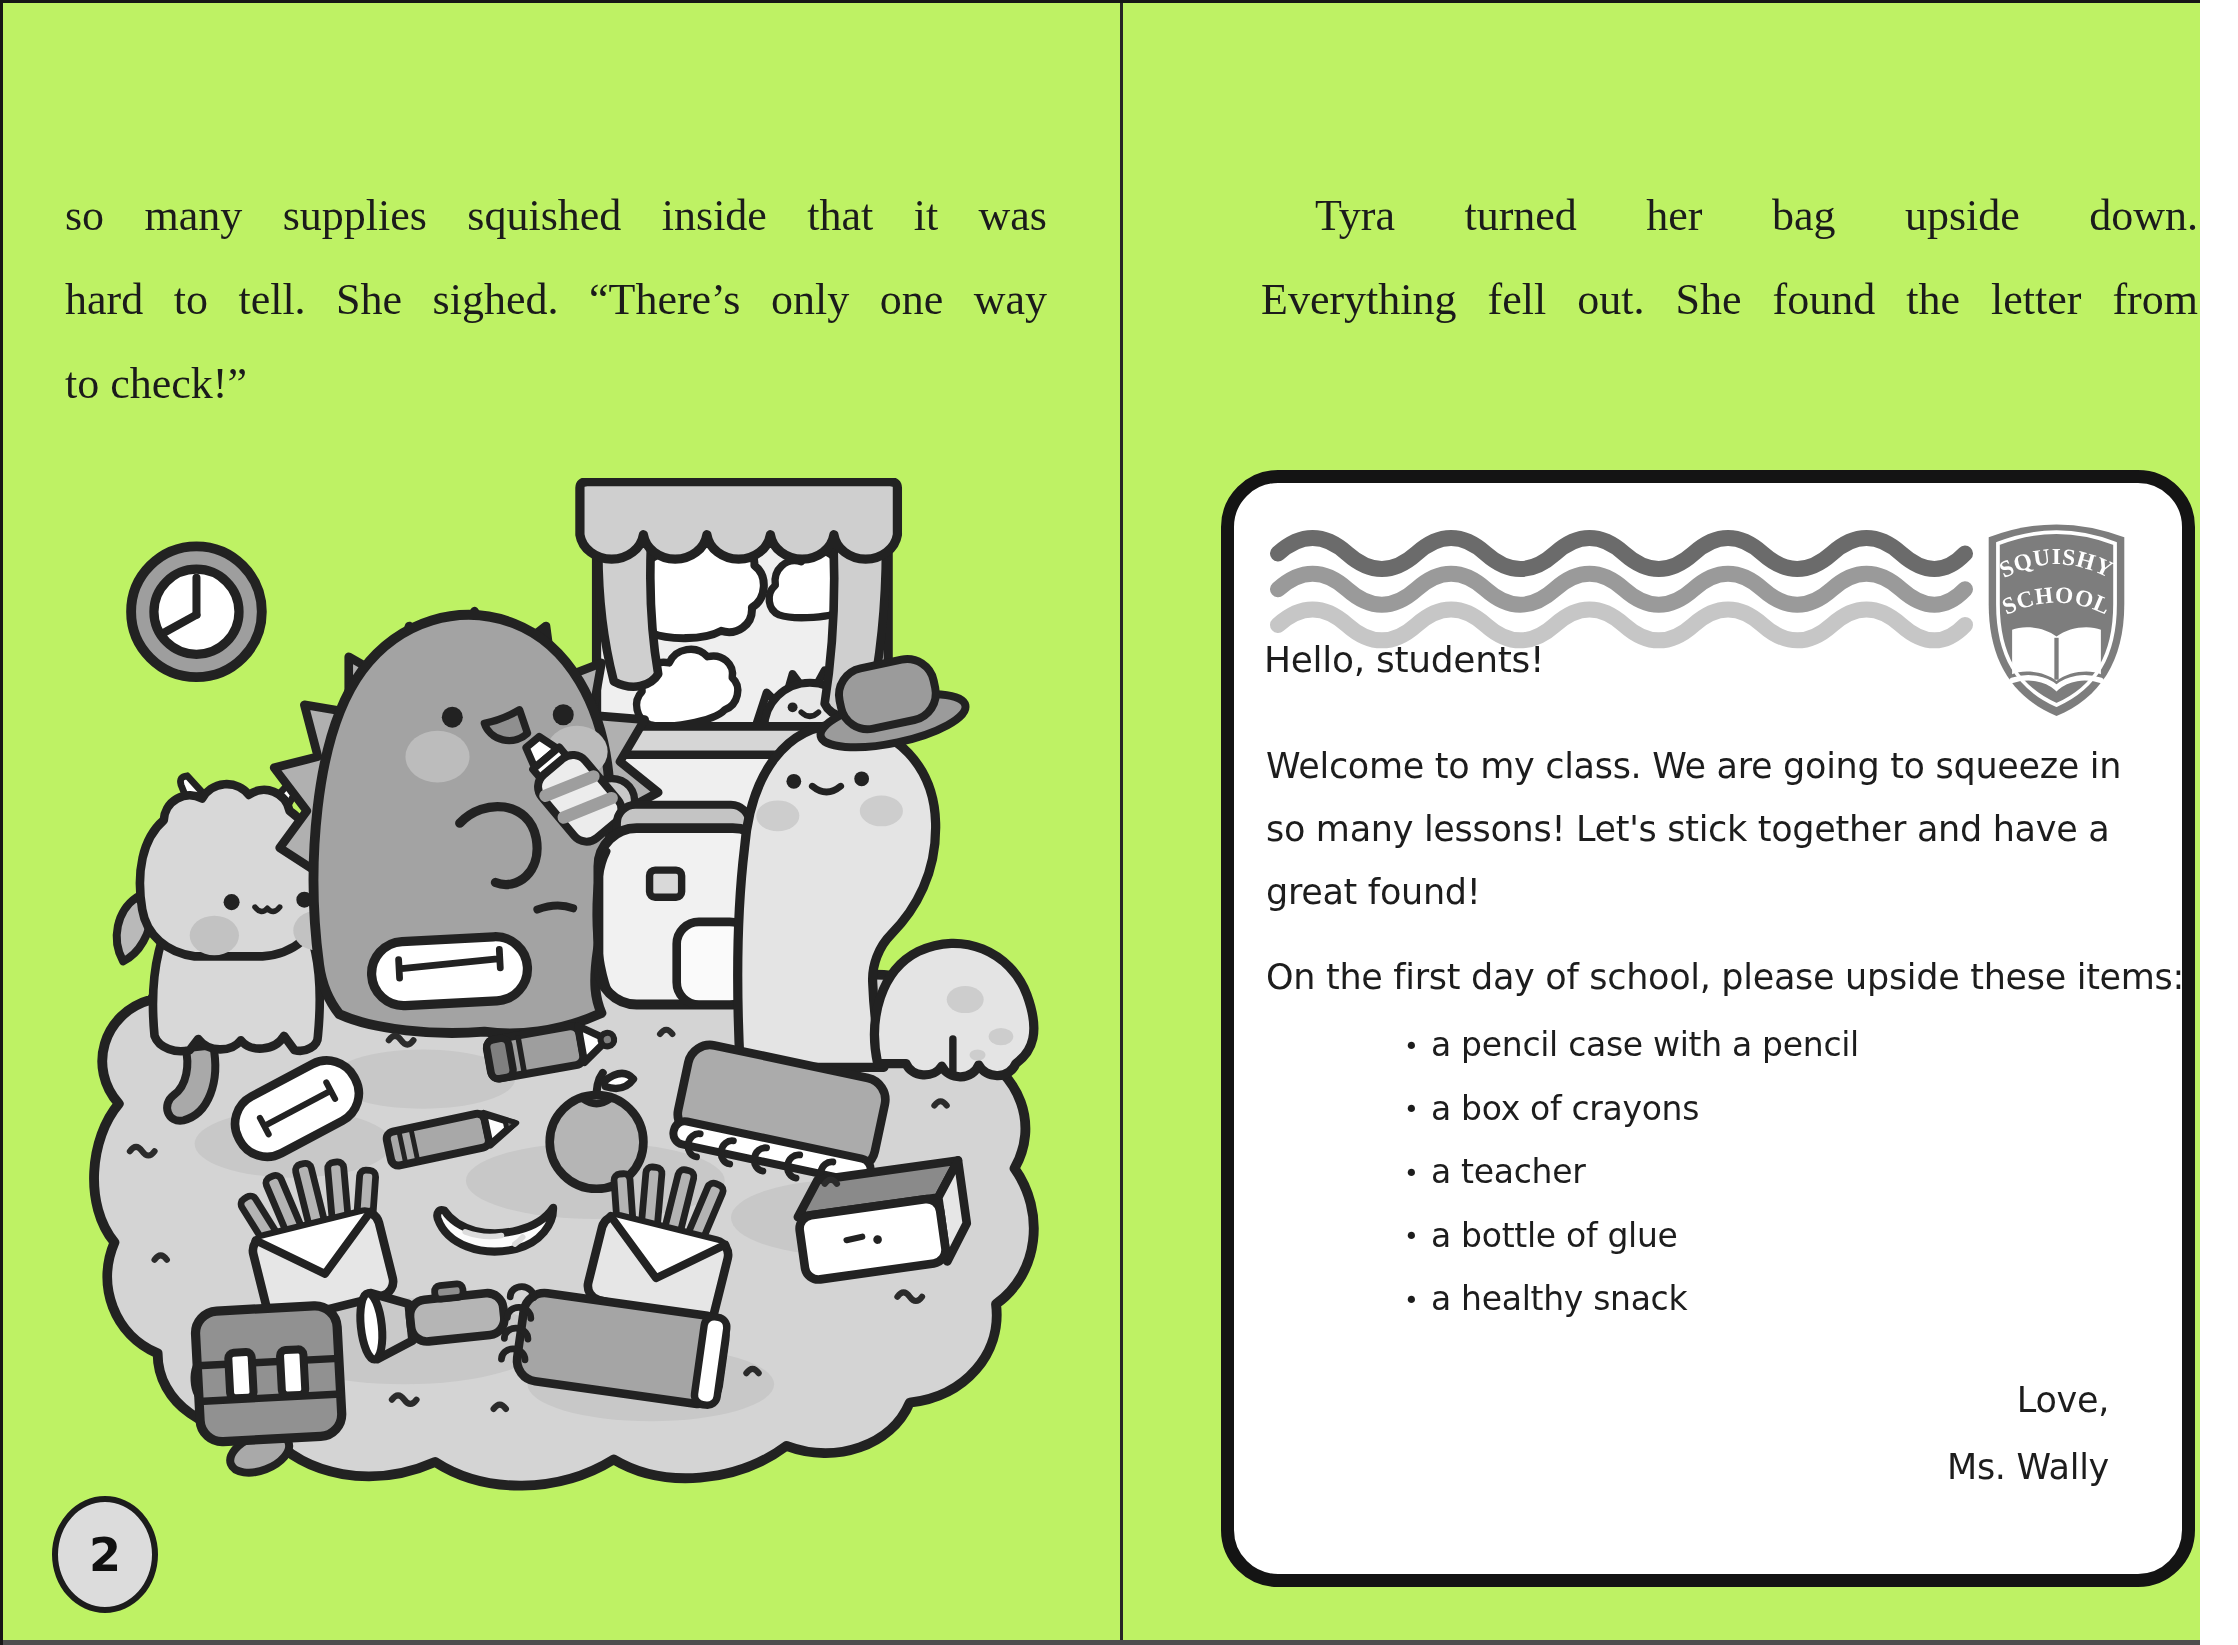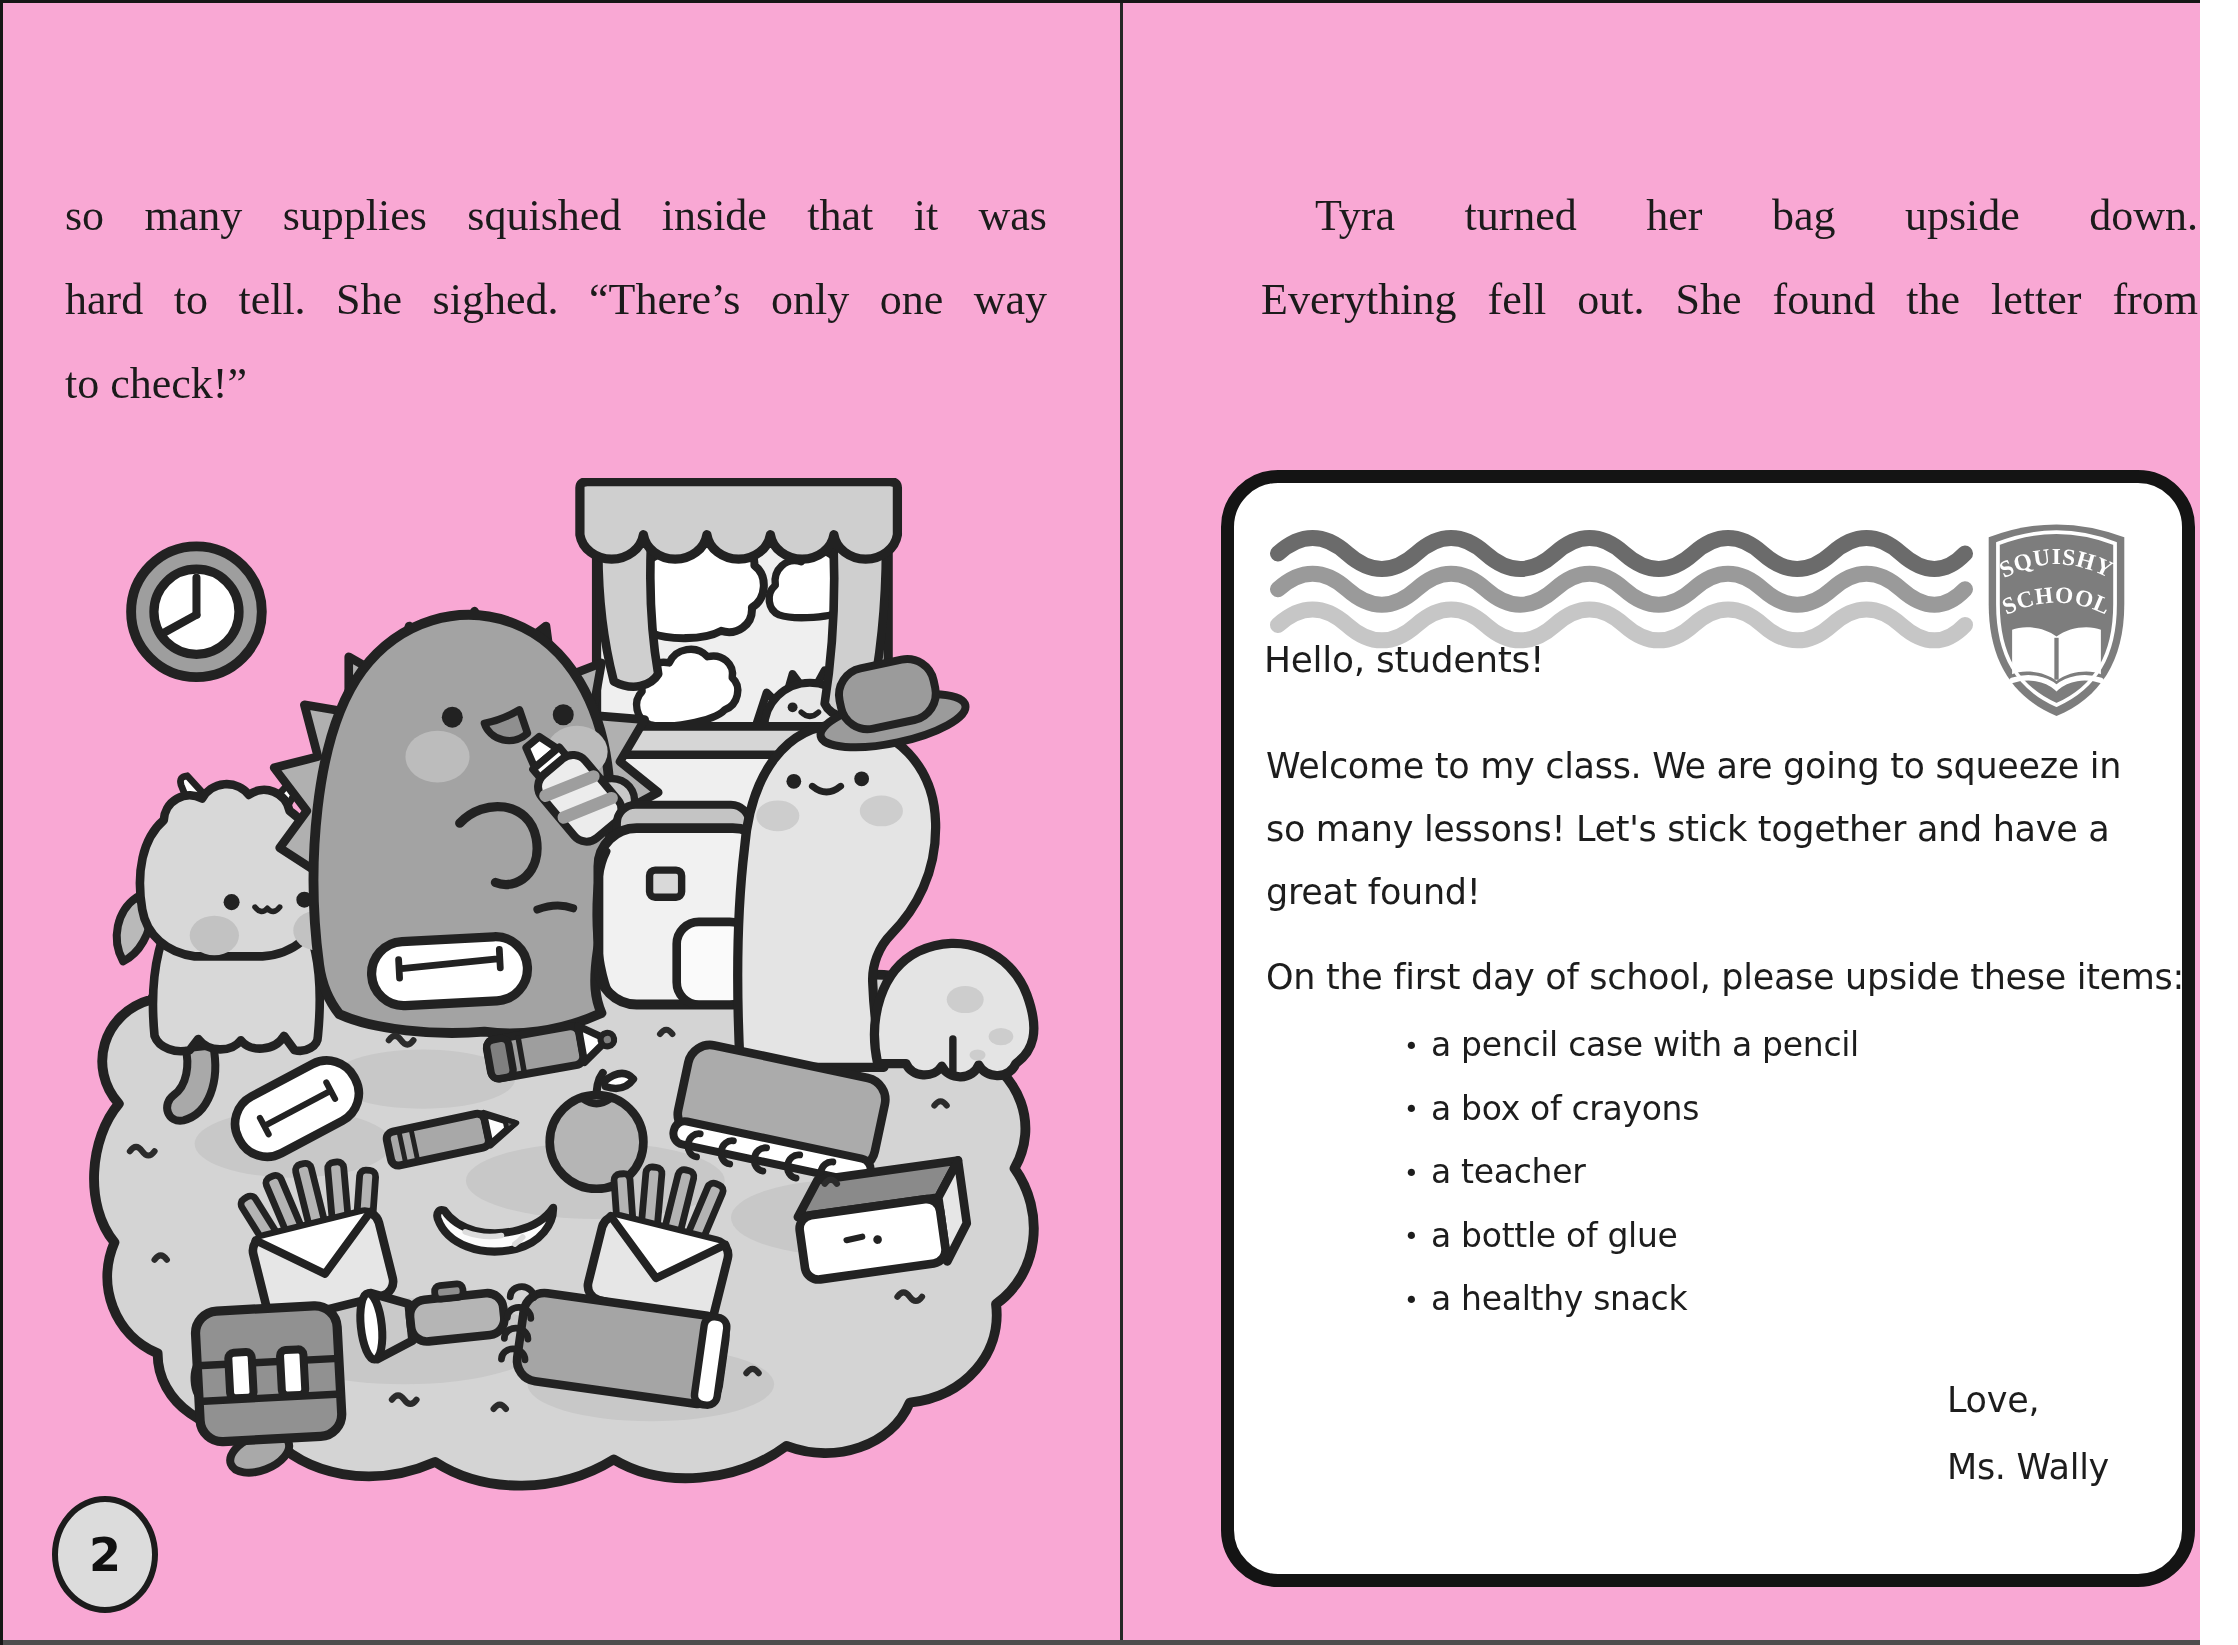--- a/index.html
+++ b/index.html
@@ -1,17 +1,17 @@
 <!DOCTYPE html>
 <html style="font-size:10px"><head>
 <meta charset="utf-8">
 <style>
   html,body{margin:0;padding:0;background:#fff;}
   .spread{
-    position:relative;width:2200px;height:1646px;background:#f9a8d4;overflow:hidden;
+    position:relative;width:2200px;height:1646px;background:#bef264;overflow:hidden;
     font-family:"Liberation Serif", serif;color:#1c1c1c;
     border-top:3.1px solid #161616;border-left:3.1px solid #161616;box-sizing:border-box;padding-left:41px;
   }
   .bottom-strip{position:absolute;left:0;bottom:0;width:100%;height:6.2px;background:#4d4d4d;}
   .gutter{position:absolute;top:0;left:1117px;width:3.1px;height:100%;background:#262626;}
 
   
   .story{position:absolute;top:171px;font-size:44px;line-height:84px;color:#1b1b1b;}
   .story-left{left:62px;width:982px;}
   .story-right{left:1258px;width:937px;}
@@ -32,21 +32,21 @@
     background:#fff;border:13.6px solid #141414;border-radius:57px;
     font-family:"DejaVu Sans", sans-serif;color:#1d1d1d;letter-spacing:-0.3px;
   }
   .letter .waves{position:absolute;left:36px;top:41px;width:703px;height:131px;}
   .letter .badge{position:absolute;left:751px;top:27px;width:143px;height:210px;}
   .letter .greeting{position:absolute;left:30px;top:158px;font-size:36px;line-height:37px;}
   .letter .body{position:absolute;left:32px;top:252px;font-size:35px;line-height:63px;white-space:nowrap;}
   .letter .intro{position:absolute;left:32px;top:474px;font-size:35px;white-space:nowrap;}
   .letter .bullets{position:absolute;left:170px;top:531px;font-size:33px;line-height:62px;}
   .letter .bullets .dot{display:inline-block;width:27px;font-size:25px;vertical-align:middle;}
-  .letter .closing{position:absolute;right:73px;top:884px;font-size:35px;line-height:67px;text-align:left;}
+  .letter .closing{position:absolute;right:73px;top:884px;font-size:35px;line-height:67px;text-align:right;}
 
   
   .illo{position:absolute;left:25px;top:475px;width:1073px;height:1085px;}
   .illo path,.illo rect,.illo circle,.illo ellipse,.illo line{stroke-linejoin:round;stroke-linecap:round;}
 </style>
 </head>
 <body>
 
 <div class="spread">
 

